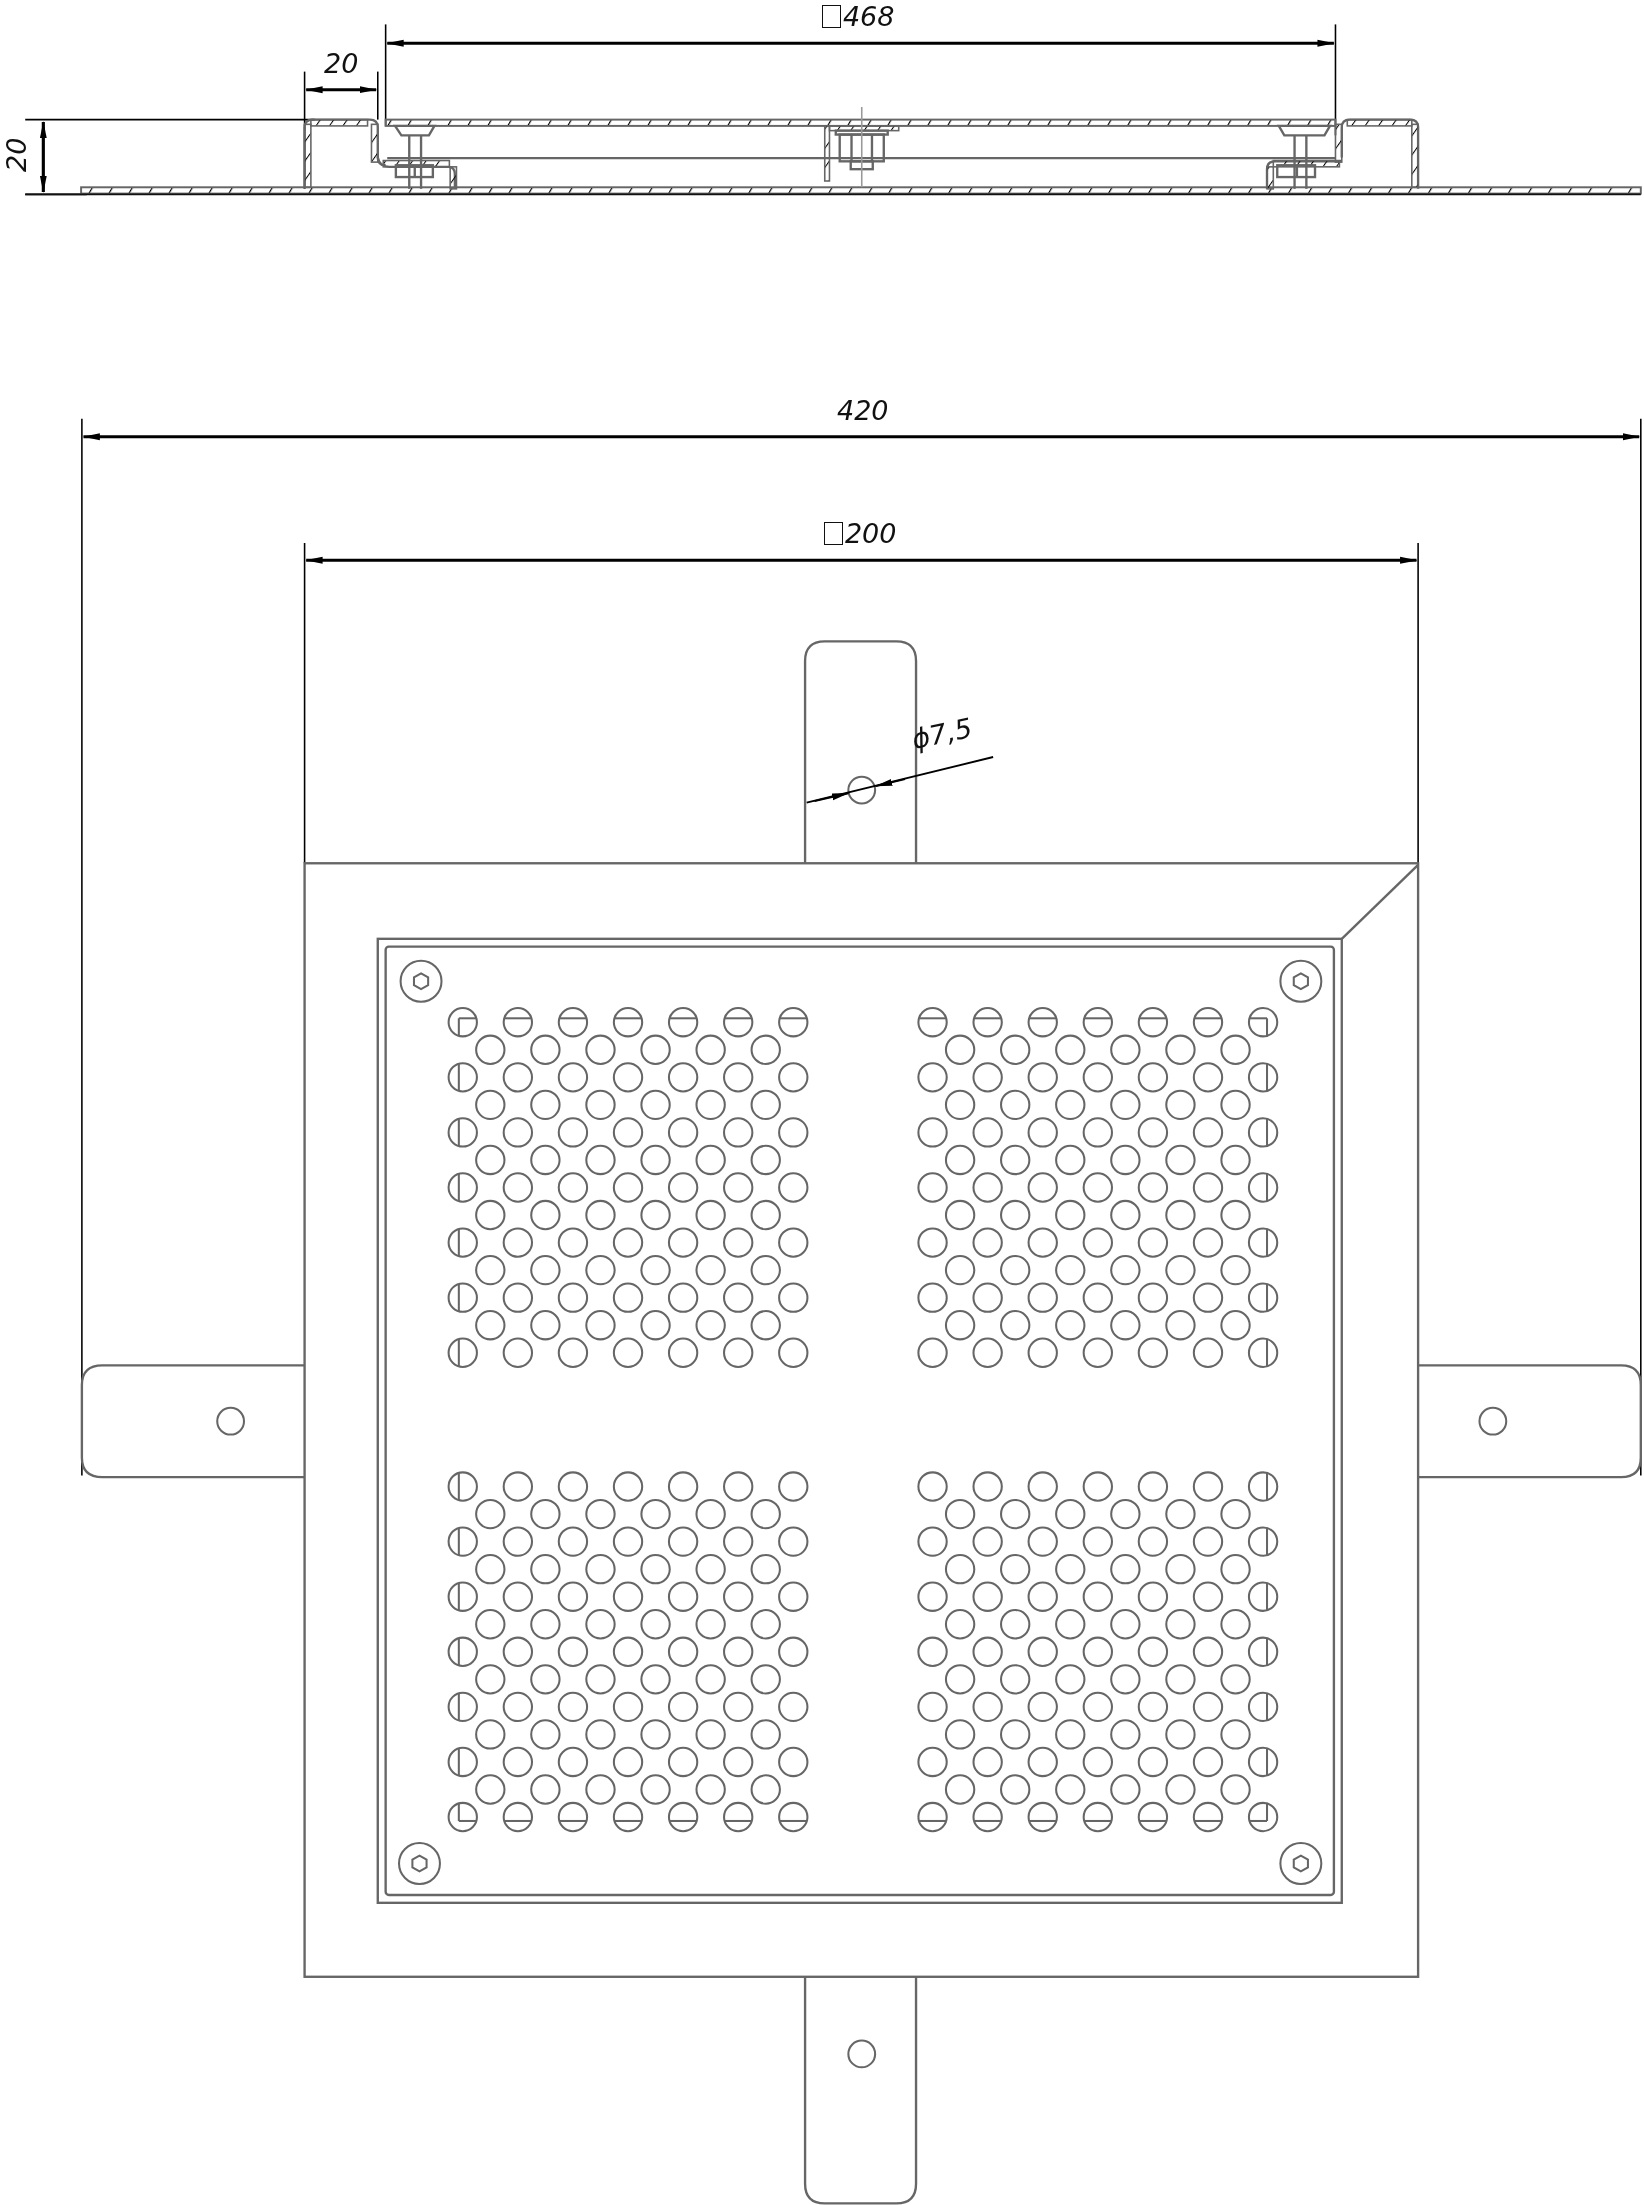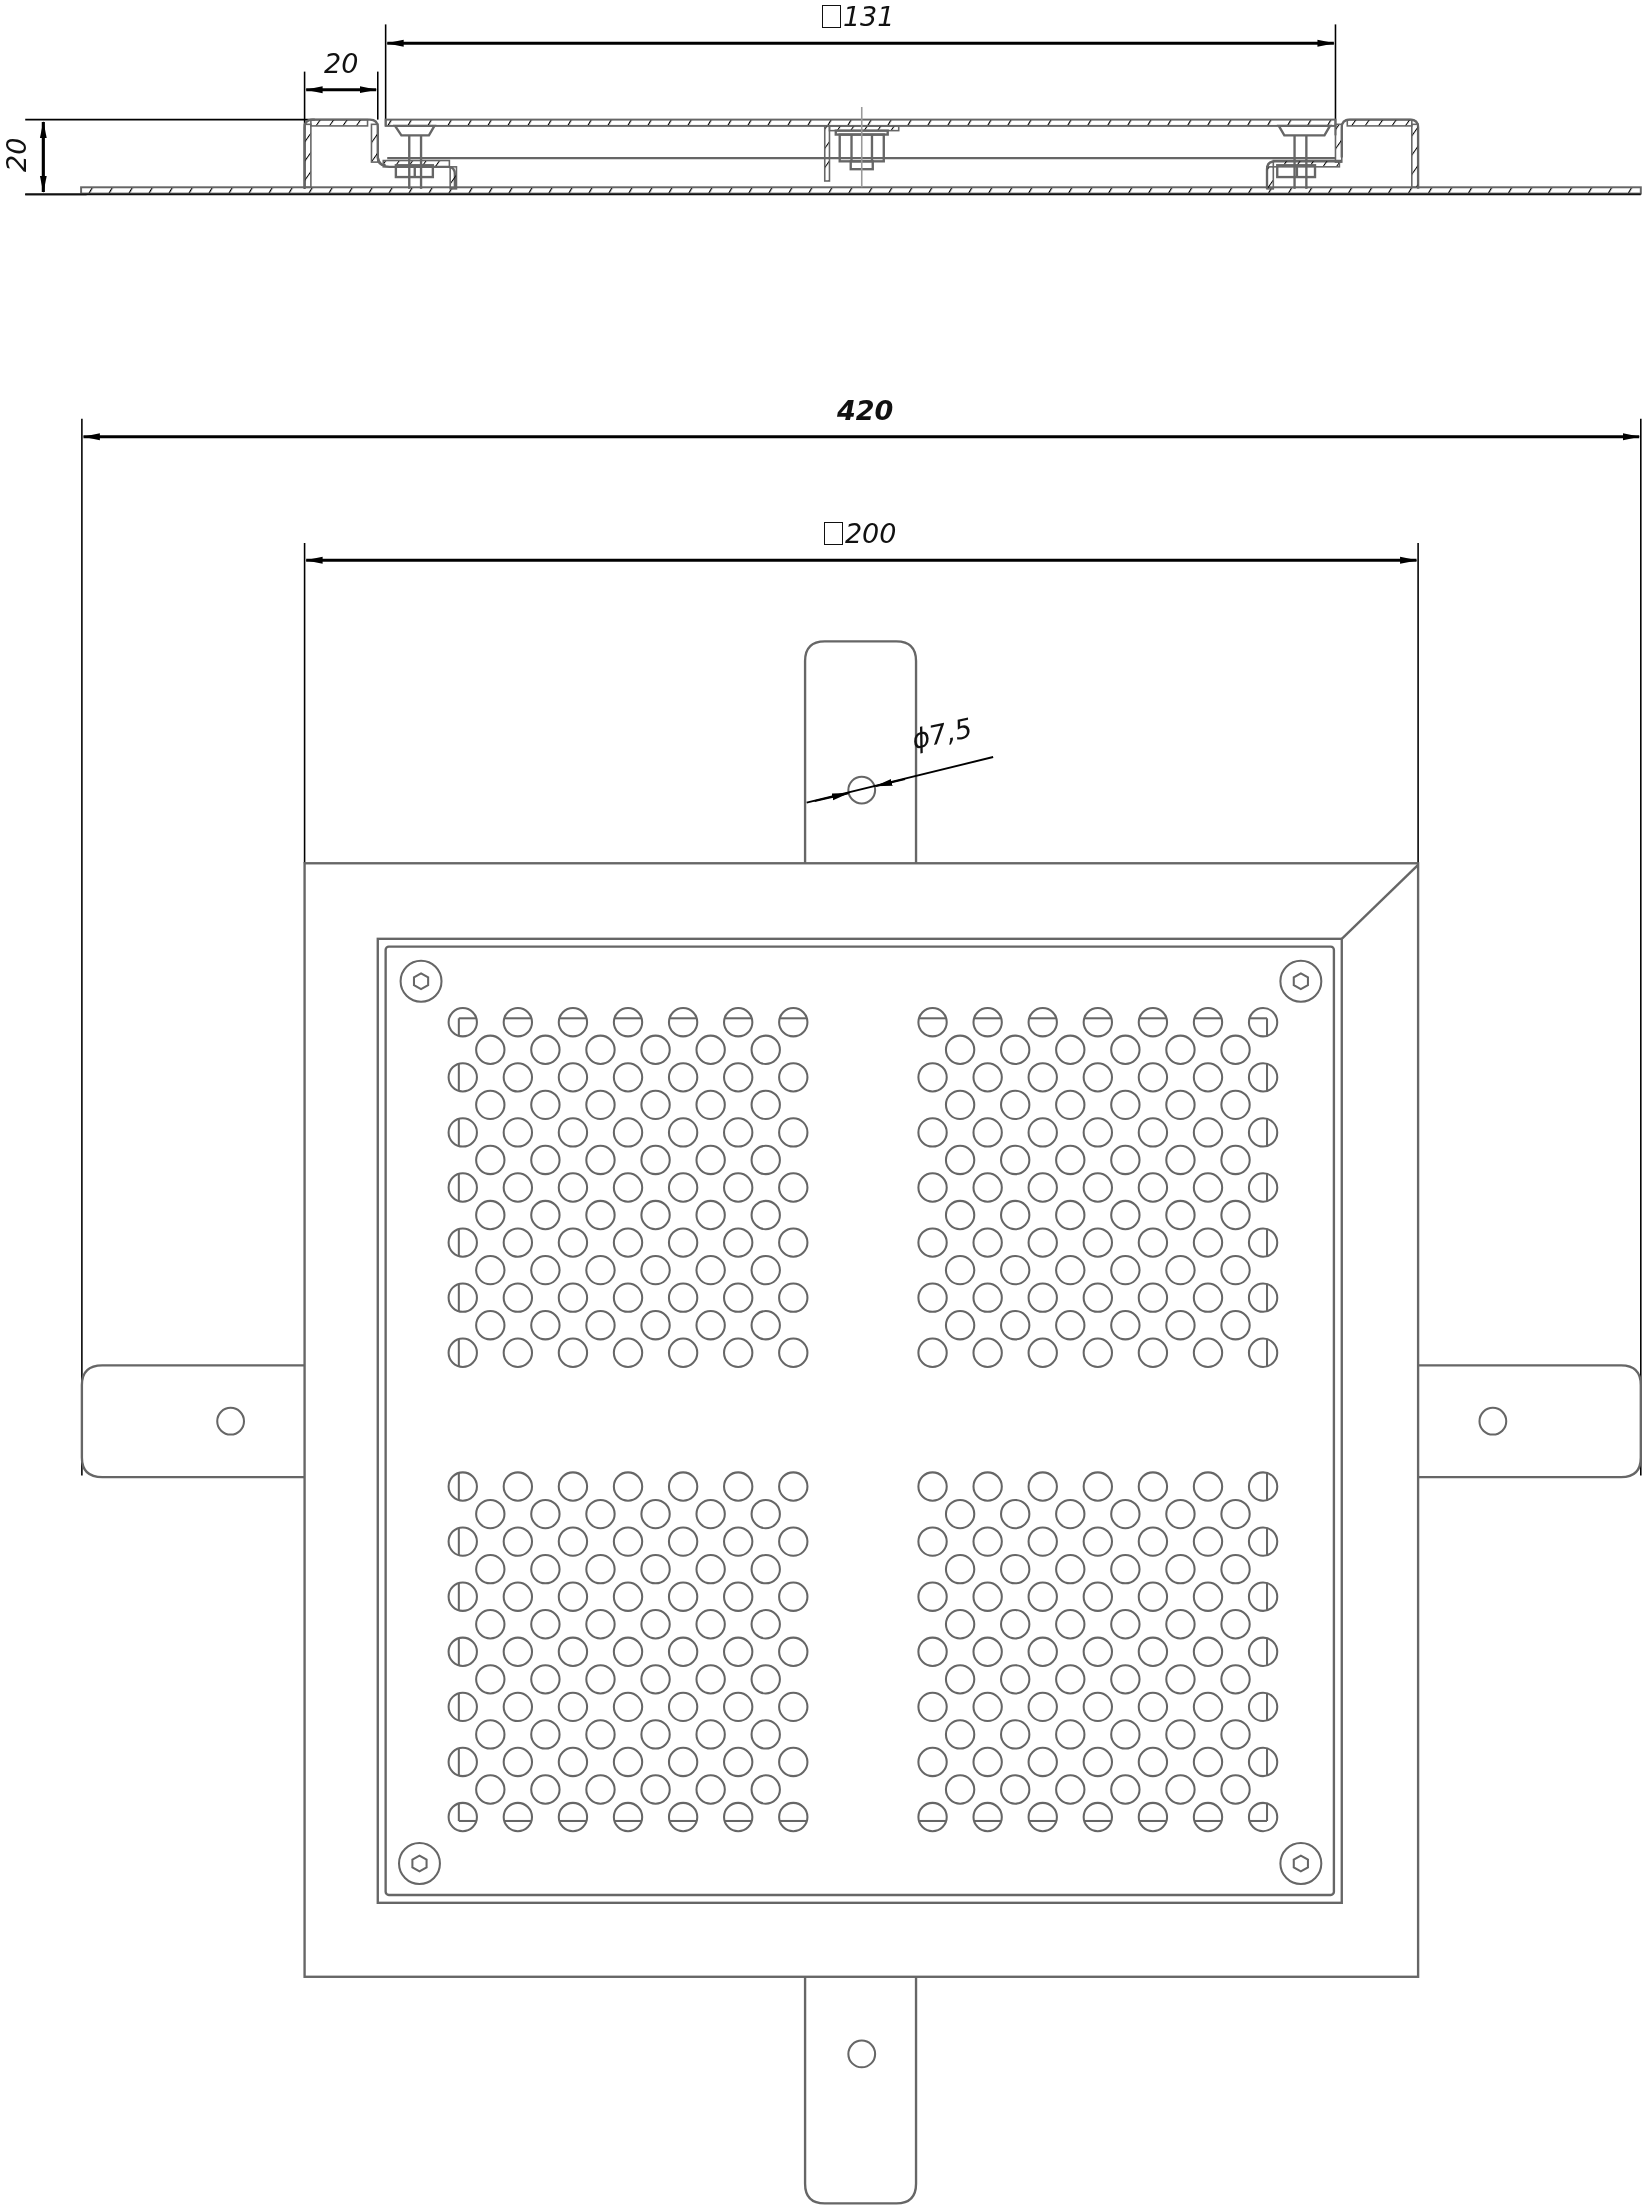--- a/index.html
+++ b/index.html
@@ -566,23 +566,23 @@
 </svg>
 
 <div class="labels">
   <div class="lbl" style="left:3.1px; top:172px; transform:rotate(-90deg); transform-origin:0 0;">
     <span>20</span>
   </div>
   <div class="lbl" style="left:324px; top:50px;">
     <span>20</span>
   </div>
   <div class="lbl" style="left:822px; top:3.1px;">
-    <span class="sq"></span><span>131</span>
+    <span class="sq"></span><span>468</span>
   </div>
-  <div class="lbl" style="left:837px; top:397px;font-weight:bold;">
+  <div class="lbl" style="left:837px; top:397px;">
     <span>420</span>
   </div>
   <div class="lbl" style="left:824px; top:520px;">
     <span class="sq"></span><span>200</span>
   </div>
   <div class="lbl" style="left:915px; top:726px; transform:rotate(-12deg); transform-origin:0 100%;">
     <span>ϕ</span><span>7,5</span>
   </div>
 </div>
 

